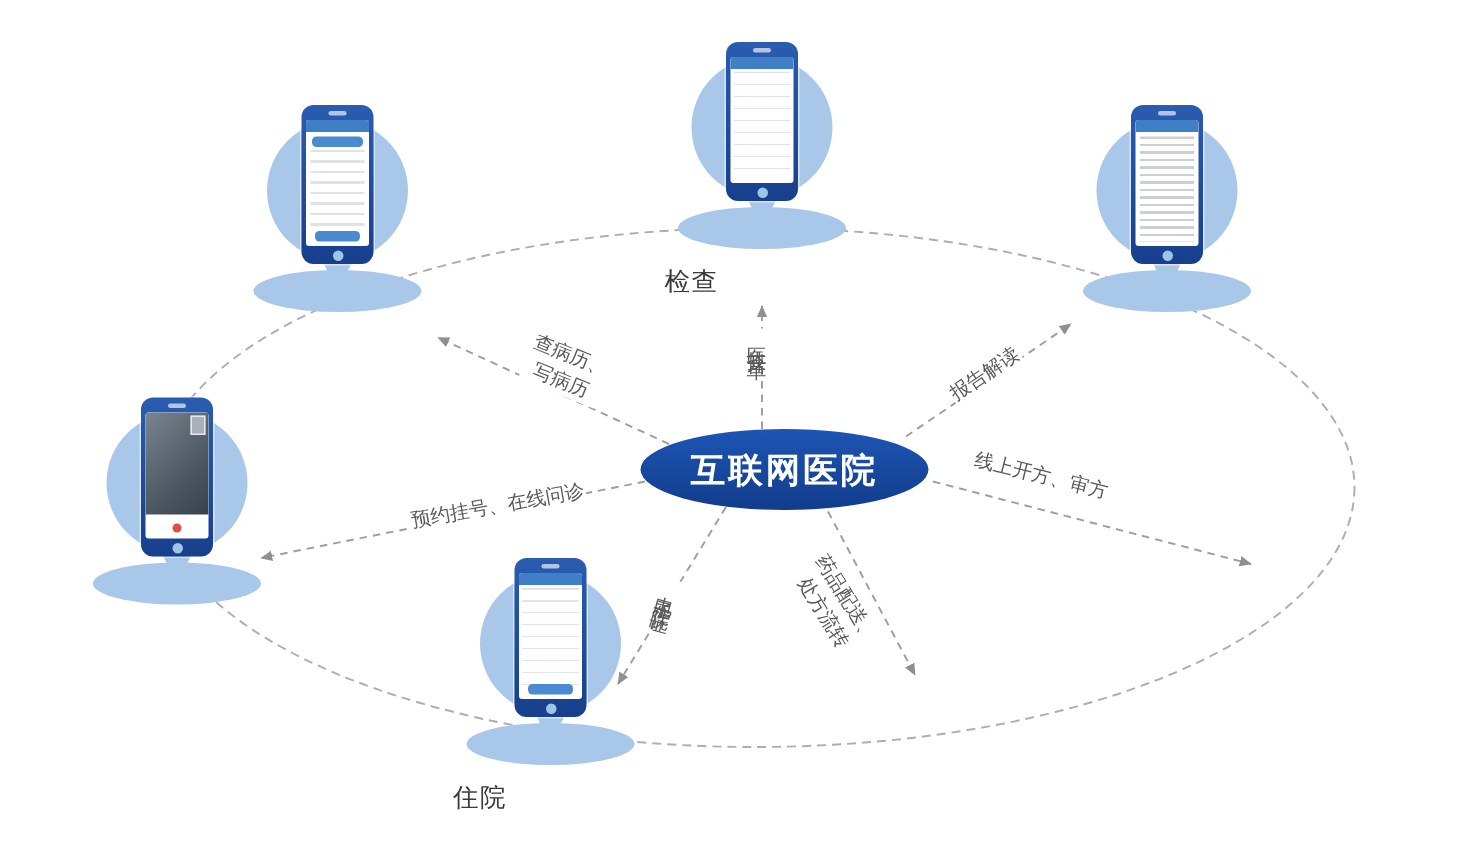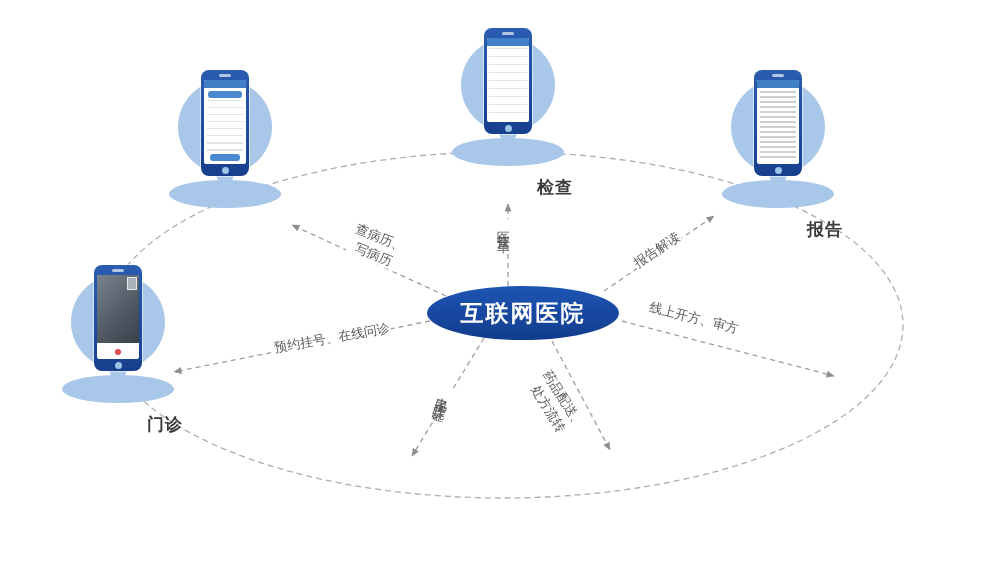--- a/index.html
+++ b/index.html
@@ -42,22 +42,22 @@
   .bar-lines { margin:2px 3px; height:40px;
                background:repeating-linear-gradient(to bottom,#d5d5d5 0 1.5px,#ffffff 1.5px 5.5px); }
   .video-main { position:absolute; left:0; right:0; top:0; bottom:16px;
                 background:linear-gradient(135deg,#79848e 0%,#525c66 55%,#39414a 100%); }
   .video-self { position:absolute; right:2px; top:2px; width:10px; height:13px;
                 background:#a8b1b9; border:1px solid #e8e8e8; }
   .callbar { position:absolute; bottom:4px; left:0; right:0; display:flex; justify-content:center; gap:4px; }
   .cdot { width:6px; height:6px; border-radius:50%; }
   .cdot.white { background:#fff; }
   .cdot.red { background:#E34B4B; }
-  .node-label { position:absolute; top:148px; left:0; right:0; text-align:right;
-                font-size:17px; font-weight:700; color:#3A3A3A; letter-spacing:1px; }
+  .node-label { position:absolute; top:148px; left:0; right:0; text-align:left;
+                font-size:17px; font-weight:400; color:#3A3A3A; letter-spacing:1px; }
 
   
   .center-ellipse { position:absolute; left:427px; top:286px; width:192px; height:54px; z-index:2;
                     border-radius:50%; background:linear-gradient(180deg,#1D55B4,#123C8C);
                     display:flex; align-items:center; justify-content:center;text-align:right; }
   .center-label { color:#fff; font-size:23px; font-weight:bold; letter-spacing:2px; }
 
   
   .conn { position:absolute; z-index:5; color:#595959; font-size:13px; line-height:1.35;
           background:#fff; white-space:nowrap; padding:0 1px; text-align:center; }
@@ -138,39 +138,52 @@
         <div class="video-main"></div>
         <div class="video-self"></div>
         <div class="callbar">
           <div class="cdot white"></div>
           <div class="cdot red"></div>
           <div class="cdot white"></div>
         </div>
       </div>
       <div class="home"></div>
     </div>
-    <div class="node-label">门诊</div>
   </div>
 
   <div class="node" style="left:713px; top:70px;">
     <div class="pin-shadow"></div>
     <div class="pin-tail"></div>
     <div class="pin-head"></div>
     <div class="phone">
       <div class="speaker"></div>
       <div class="screen">
         <div class="scr-head"></div>
         <div class="scr-doc"></div>
       </div>
       <div class="home"></div>
     </div>
-    <div class="node-label">报告</div>
-  </div>
-
-
+  </div>
+
+
+  <div class="node" style="left:302px; top:372px;">
+    <div class="pin-shadow"></div>
+    <div class="pin-tail"></div>
+    <div class="pin-head"></div>
+    <div class="phone">
+      <div class="speaker"></div>
+      <div class="screen">
+        <div class="scr-head"></div>
+        <div class="scr-rows"></div>
+        <div class="bottom-btn"></div>
+      </div>
+      <div class="home"></div>
+    </div>
+    <div class="node-label">住院</div>
+  </div>
 
 
   <div class="conn vertical c-jiancha">医技开单</div>
 
   <div class="conn c-bingli">
     <div>查病历、</div>
     <div>写病历</div>
   </div>
 
   <div class="conn c-menzhen">预约挂号、在线问诊</div>

